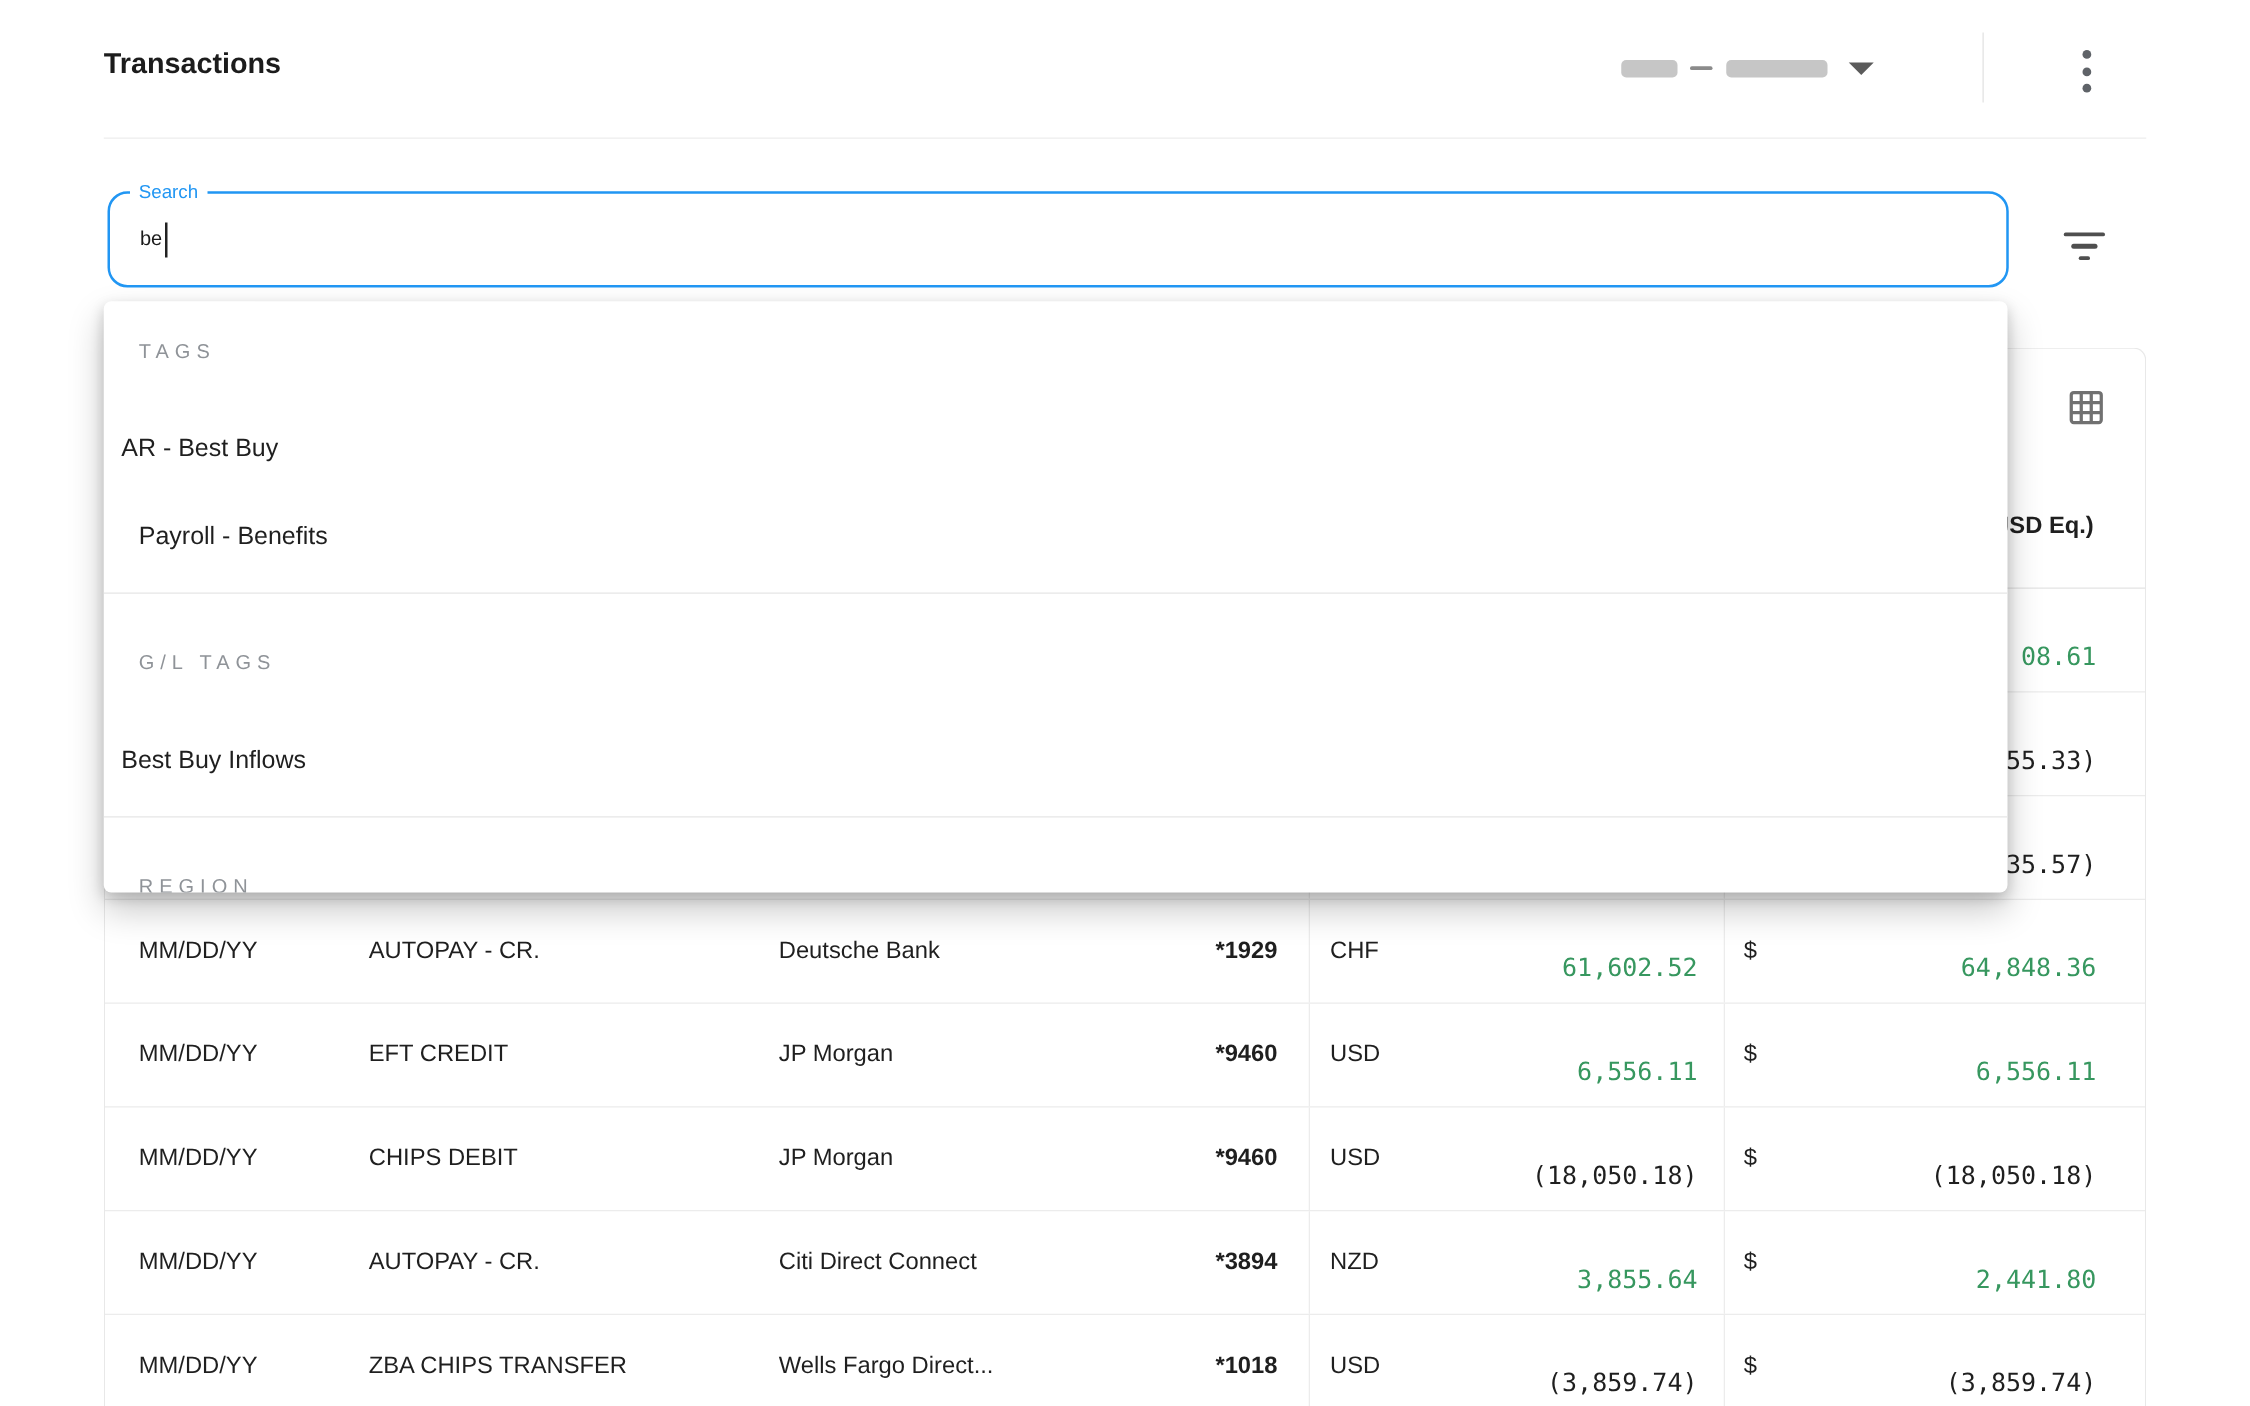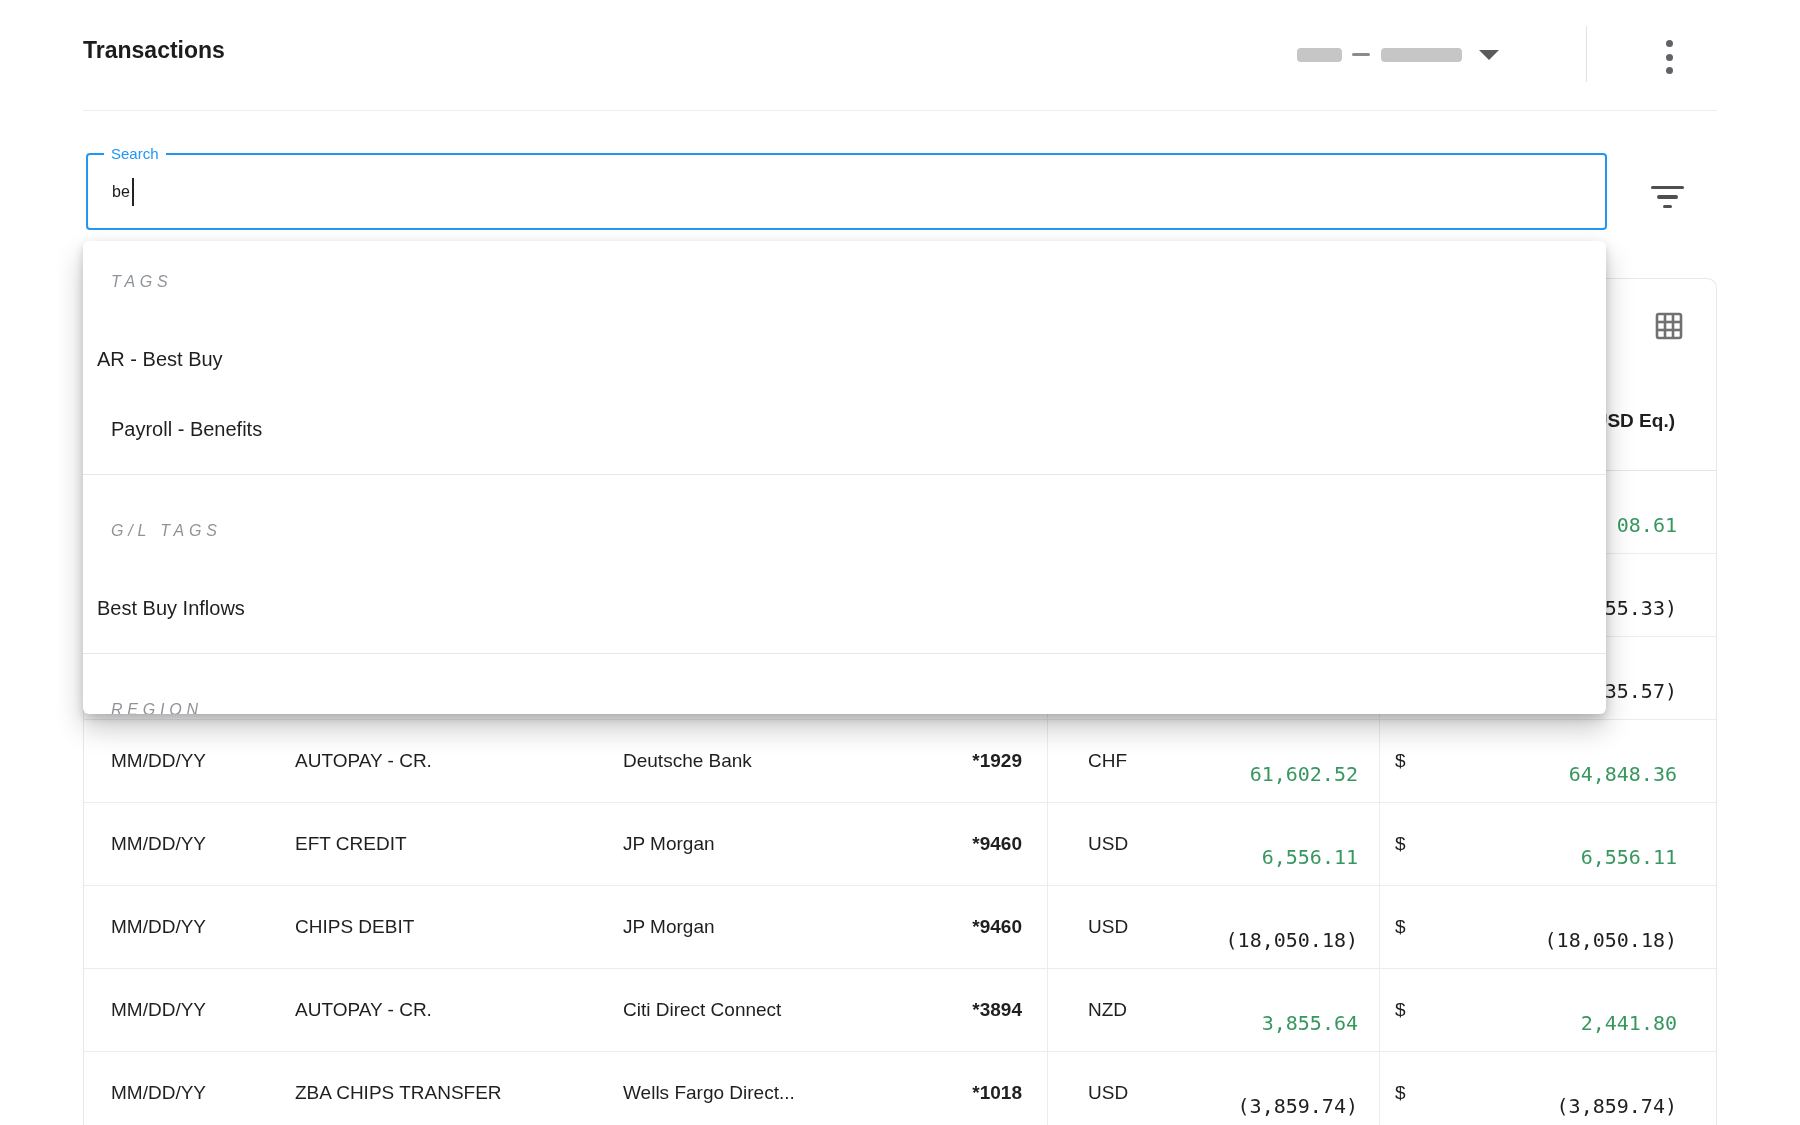--- a/index.html
+++ b/index.html
@@ -17,21 +17,21 @@
   .range-dash{position:absolute;left:62px;top:13px;width:18px;height:3px;background:#8b8b8b;border-radius:2px;}
   .range-caret{position:absolute;left:189px;top:10px;width:0;height:0;
                border-left:10px solid transparent;border-right:10px solid transparent;border-top:10px solid #5b5b5b;}
   .vdiv{position:absolute;left:1586px;top:26px;width:1px;height:56px;background:#e2e2e2;}
   .kebab{position:absolute;left:1660px;top:40px;width:18px;height:34px;display:flex;flex-direction:column;
          align-items:center;justify-content:space-between;cursor:pointer;}
   .kebab span{width:7px;height:7px;border-radius:50%;background:#5f6368;}
 
   
   .search-field{position:absolute;left:86px;top:153px;width:1521px;height:77px;box-sizing:border-box;
-                border:2px solid #2196f3;border-radius:4px;background:#fff;z-index:6;}
+                border:2px solid #2196f3;border-radius:16px;background:#fff;z-index:6;}
   .search-label{position:absolute;left:16px;top:-10px;background:#fff;padding:0 7px;
                 color:#2196f3;font-size:15px;line-height:18px;}
   .search-value{position:absolute;left:24px;top:0;height:73px;display:flex;align-items:center;
                 font-size:16px;color:#1b1b1b;}
   .text-caret{display:inline-block;width:2px;height:28px;background:#222;margin-left:2px;}
 
   .filter-btn{position:absolute;left:1644px;top:176px;width:46px;height:42px;display:flex;flex-direction:column;
               align-items:center;justify-content:center;gap:6px;cursor:pointer;z-index:6;}
   .filter-btn i{display:block;height:3.4px;background:#4f4f4f;border-radius:2px;}
   .filter-btn .b1{width:33px;}
@@ -43,33 +43,33 @@
               background:#fff;border:1px solid #e8e8e8;border-bottom:none;border-radius:10px 10px 0 0;z-index:1;}
   .grid-btn{position:absolute;right:32px;top:32px;width:30px;height:30px;cursor:pointer;}
   .usdeq-header{position:absolute;right:41px;top:131px;font-size:19px;font-weight:700;color:#1f1f1f;cursor:pointer;}
   .thead-rule{position:absolute;left:0;right:0;top:191px;height:1px;background:#e4e4e4;}
   .rows{position:absolute;left:0;right:0;top:192px;}
   .trow{display:grid;grid-template-columns:184px 328px 240px 211px 332px 339px;height:83px;
         align-items:center;border-bottom:1px solid #ececec;box-sizing:border-box;font-size:19px;cursor:pointer;}
   .c-date,.c-type,.c-bank{padding-left:27px;white-space:nowrap;}
   .c-acct{text-align:right;padding-right:25px;white-space:nowrap;font-weight:bold;}
   .c-fx{height:100%;display:flex;align-items:center;justify-content:space-between;
-        border-left:1px solid #ececec;padding:0 21px 0 40px;box-sizing:border-box;}
+        border-left:1px solid #ececec;padding:0 21px 0 16px;box-sizing:border-box;}
   .c-usd{height:100%;display:flex;align-items:center;justify-content:space-between;
         border-left:1px solid #ececec;padding:0 41px 0 15px;box-sizing:border-box;}
   .mono{font-family:"DejaVu Sans Mono",monospace;font-size:20px;margin-top:25px;}
   .positive{color:#37975f;}
   .negative{color:#1f1f1f;}
 
   
   .suggest-panel{position:absolute;left:83px;top:241px;width:1523px;height:473px;background:#fff;
                  border-radius:6px;box-shadow:0 4px 10px rgba(0,0,0,.16),0 14px 28px rgba(0,0,0,.22);
                  overflow:hidden;z-index:5;}
   .sec-label{margin-top:30px;padding-left:28px;height:22px;line-height:22px;
-             font-size:16px;letter-spacing:.3em;color:#8f9398;font-style:italic;}
+             font-size:16px;letter-spacing:.3em;color:#8f9398;}
   .sug-divider{margin-top:10px;height:1px;background:#e6e6e6;}
   .sug-divider + .sec-label{margin-top:45px;}
   .sec-label + .sug-item{margin-top:31px;padding-left:14px;}
   .sug-item{height:70px;line-height:70px;padding-left:28px;font-size:20px;color:#1f1f1f;cursor:pointer;}
 </style>
 </head>
 <body>
 
 <div class="stage">
 

